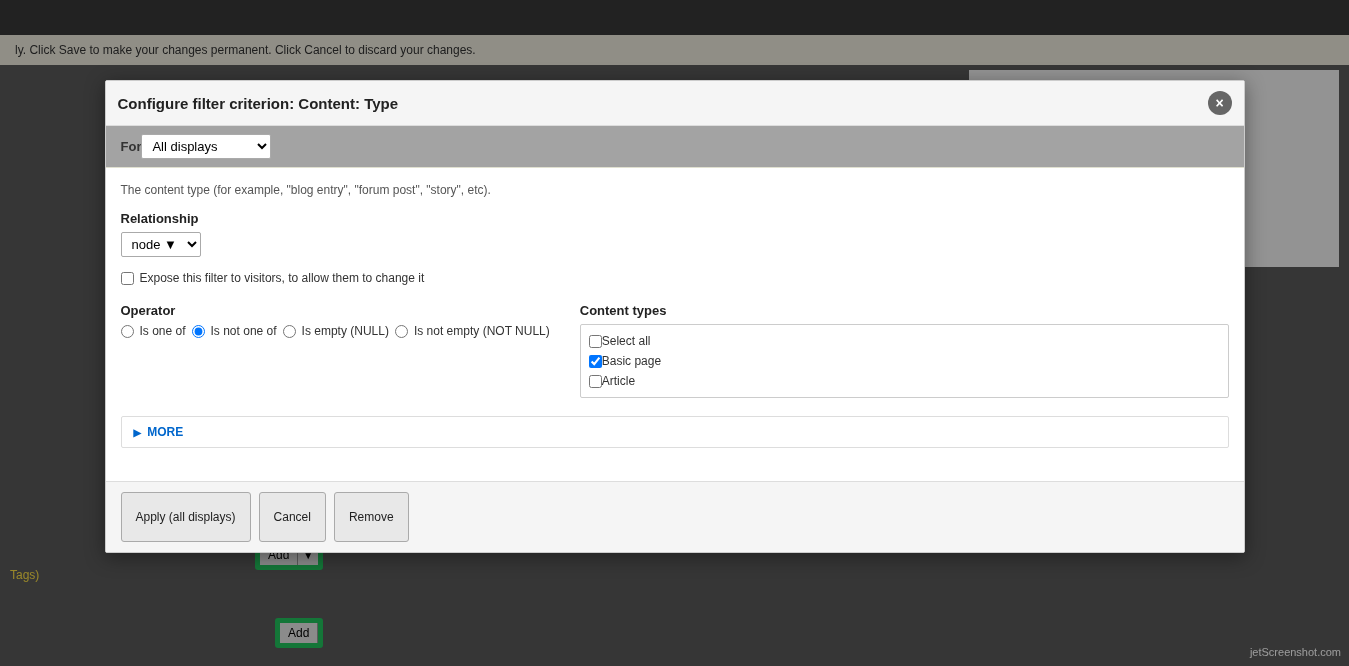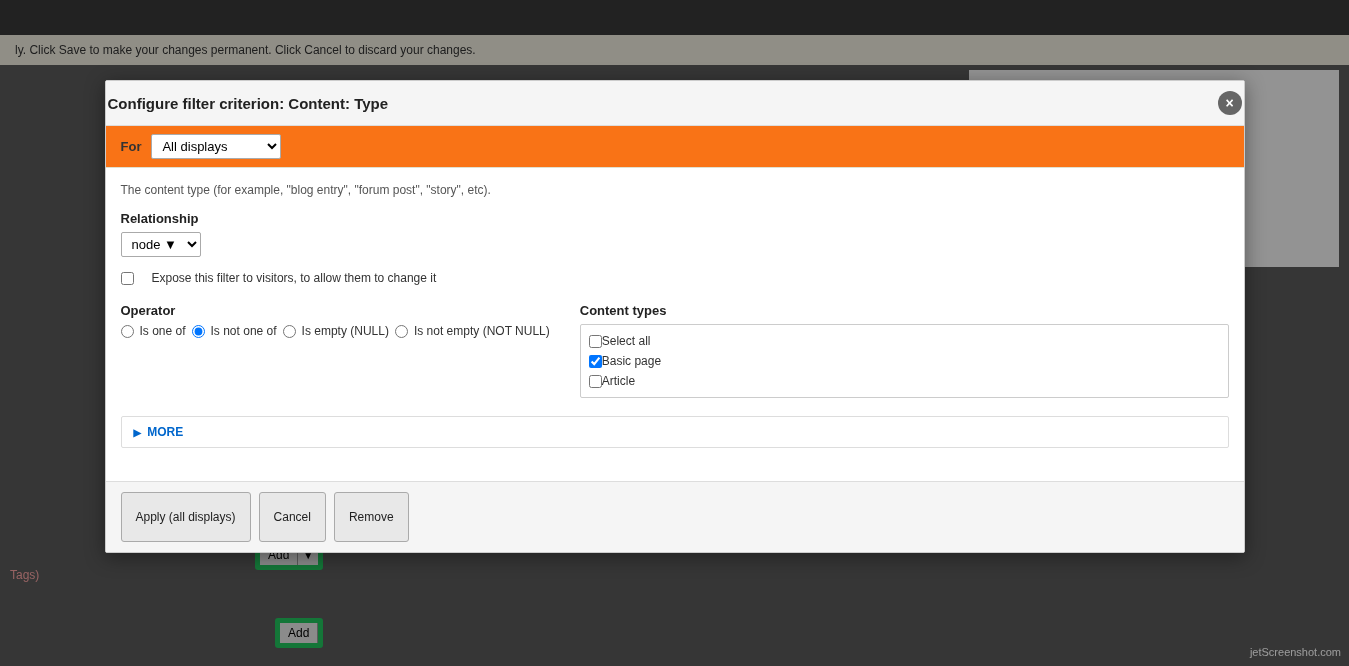--- a/index.html
+++ b/index.html
@@ -115,21 +115,21 @@
       border: 1px solid #ccc;
       border-radius: 2px;
       width: 1140px;
       position: relative;
       box-shadow: 0 4px 20px rgba(0,0,0,0.4);
     }
 
     .modal-header {
       background: #f5f5f5;
       border-bottom: 1px solid #ddd;
-      padding: 10px 2px;
+      padding: 10px 12px;
       display: flex;
       align-items: center;
       justify-content: space-between;
     }
 
     .modal-title {
       font-size: 15px;
       font-weight: bold;
       color: #222;
     }
@@ -144,26 +144,25 @@
       justify-content: center;
       color: white;
       font-size: 14px;
       cursor: pointer;
       font-weight: bold;
       border: none;
       line-height: 1;
     }
 
     .modal-for-row {
-      background: #f97316;
+      background: #a3a3a3;
       border-bottom: 1px solid #e0e0d0;
       padding: 8px 15px;
       display: flex;
       align-items: center;
-      gap: 10px;
     }
 
     .for-label {
       font-weight: bold;
       font-size: 13px;
       color: #333;
     }
 
     .for-select {
       padding: 3px 6px;
@@ -198,21 +197,21 @@
       border-radius: 2px;
       background: #fff;
       font-size: 13px;
       cursor: pointer;
       margin-bottom: 14px;
     }
 
     .expose-checkbox-row {
       display: flex;
       align-items: center;
-      gap: 18px;
+      gap: 6px;
       margin-bottom: 18px;
       font-size: 12px;
       color: #333;
     }
 
     .two-col {
       display: flex;
       gap: 30px;
       margin-bottom: 18px;
     }
@@ -306,21 +305,21 @@
       color: #222;
     }
 
     .btn-primary {
       background: #e8e8e8;
     }
 
     .tags-area {
       position: absolute;
       top: 568px; left: 10px;
-      color: #fca5a5;
+      color: #fde047;
       font-size: 12px;
     }
 
     .add-button-area2 {
       position: absolute;
       top: 618px; left: 275px;
     }
 
     .watermark {
       position: absolute;

